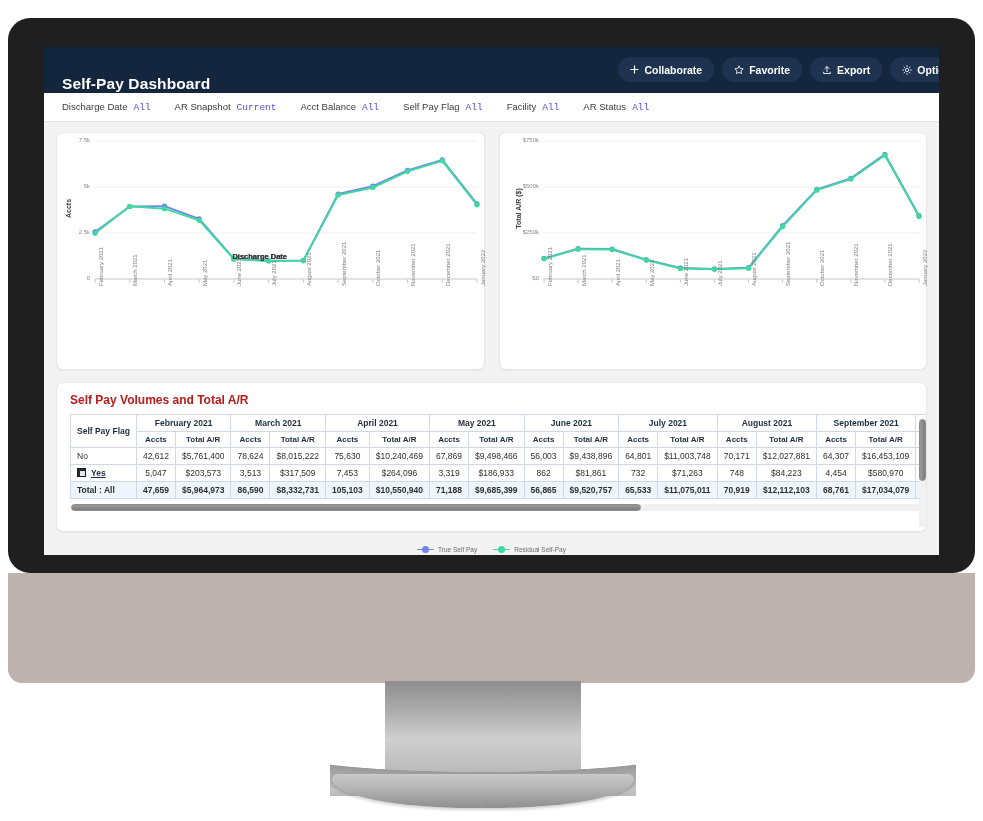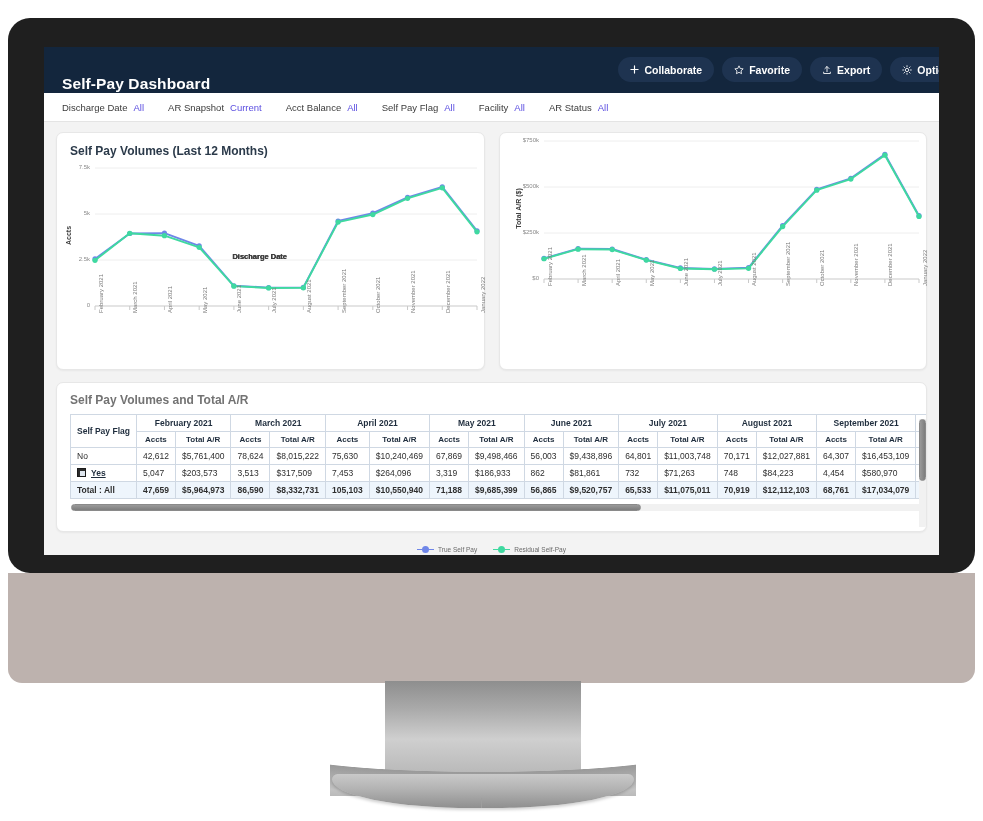--- a/index.html
+++ b/index.html
@@ -34,21 +34,21 @@
   .hbtn { display:flex; align-items:center; gap:5px; background:#1e3350; color:#ffffff;
       border:none; border-radius:13px; height:25px; padding:0 12px; font-size:10.5px;
       font-weight:bold; font-family:"Liberation Sans", sans-serif; cursor:pointer; white-space:nowrap; }
   .hbtn svg { display:block; }
 
   
   #filter-bar { height:29px; background:#ffffff; display:flex; align-items:center;
       padding:0 18px; gap:0; border-bottom:1px solid #e4e4e4; }
   .filter { display:flex; align-items:baseline; gap:6px; margin-right:24px; white-space:nowrap; }
   .filter .f-label { font-size:9.5px; color:#3b3b3b; }
-  .filter .f-value { font-size:9.5px; color:#5b4ee0; }
+  .filter .f-value { font-size:9.5px; color:#5b4ee0;font-family:Liberation Mono, monospace; }
 
   
   #canvas { padding:10px 12px 0 12px; }
 
   .row-charts { display:flex; gap:14px; }
   .card { background:#ffffff; border:1px solid #e7e7e7; border-radius:7px;
       box-shadow:0 1px 2px rgba(0,0,0,.05); }
   .card-title { font-size:12px; font-weight:bold; color:#2b3a4a; padding:11px 0 2px 13px; }
 
   #chart-card-volumes { width:432px; height:238px; }
@@ -64,30 +64,30 @@
       transform-origin:left top; white-space:nowrap; }
   .ytick { position:absolute; font-size:6px; color:#8a8a8a; text-align:right; }
 
   #legend { position:absolute; left:0; width:100%; bottom:2px; display:flex;
       justify-content:center; gap:16px; }
   .leg { display:flex; align-items:center; gap:4px; font-size:6.5px; color:#6b6b6b; }
   .leg .dot { width:7px; height:7px; border-radius:50%; display:inline-block; }
 
   
   #table-card { margin-top:12px; width:100%; height:150px; overflow:hidden; position:relative; }
-  #table-title { font-size:12px; font-weight:bold; color:#737373; padding:10px 0 7px 13px; }
+  #table-title { font-size:12px; font-weight:bold; color:#b91c1c; padding:10px 0 7px 13px; }
   #table-scroll { margin:0 0 0 13px; overflow:hidden; position:relative; }
   table.grid { border-collapse:collapse; font-size:8.5px; color:#2e2e2e; table-layout:fixed; }
   table.grid th, table.grid td { border:1px solid #cfd8e3; padding:3px 6px; white-space:nowrap;
       background:#ffffff; font-weight:normal; }
   table.grid th { font-weight:bold; text-align:center; color:#1f2d3d; }
   th.flag-head { width:72px; text-align:left; vertical-align:middle; padding-left:7px; }
   th.month-head { text-align:center; }
   th.sub-head { font-size:8px; }
-  td.num { text-align:left; }
+  td.num { text-align:center; }
   td.flag { text-align:left; font-weight:bold; }
   tr.total-row td { background:#eef5fc; font-weight:bold; }
   .expand-box { display:inline-block; width:9px; height:9px; background:#2b2b2b;
       border:1px solid #1a1a1a; position:relative; vertical-align:-1px; margin-right:5px; cursor:pointer; }
   .expand-box:after { content:""; position:absolute; left:2px; top:2px; width:5px; height:5px; background:#dfe6ee; }
   .yes-link { color:#1f2d3d; text-decoration:underline; font-weight:bold; cursor:pointer; }
   #hscroll-track { margin:5px 0 0 14px; height:7px; width:880px; background:#f1f1f1; border-radius:4px; }
   #hscroll-thumb { height:7px; width:570px; background:linear-gradient(180deg,#9a9a9a,#7d7d7d);
       border-radius:4px; border:1px solid #8a8a8a; }
   #vscroll-track { position:absolute; right:0px; top:36px; width:7px; height:108px; background:#f1f1f1; }
@@ -170,21 +170,20 @@
         <span class="f-label">AR Status</span>
         <span class="f-value">All</span>
       </div>
     </div>
 
   <div id="canvas">
 
     <div class="row-charts">
 
       <div class="card" id="chart-card-volumes">
-        <div class="card-title">Self Pay Volumes (Last 12 Months)</div>
         <div class="plot" id="plot0">
             <svg width="432" height="196">
               <line x1="38" x2="420" y1="146" y2="146" stroke="#c9c9c9" stroke-width="1"></line>
               <line x1="38" x2="420" y1="100" y2="100" stroke="#eeeeee" stroke-width="1"></line>
               <line x1="38" x2="420" y1="54" y2="54" stroke="#eeeeee" stroke-width="1"></line>
               <line x1="38" x2="420" y1="8" y2="8" stroke="#eeeeee" stroke-width="1"></line>
               <line x1="38" x2="38" y1="146" y2="150" stroke="#c9c9c9" stroke-width="1"></line>
               <line x1="72.72727272727272" x2="72.72727272727272" y1="146" y2="150" stroke="#c9c9c9" stroke-width="1"></line>
               <line x1="107.45454545454545" x2="107.45454545454545" y1="146" y2="150" stroke="#c9c9c9" stroke-width="1"></line>
               <line x1="142.1818181818182" x2="142.1818181818182" y1="146" y2="150" stroke="#c9c9c9" stroke-width="1"></line>

